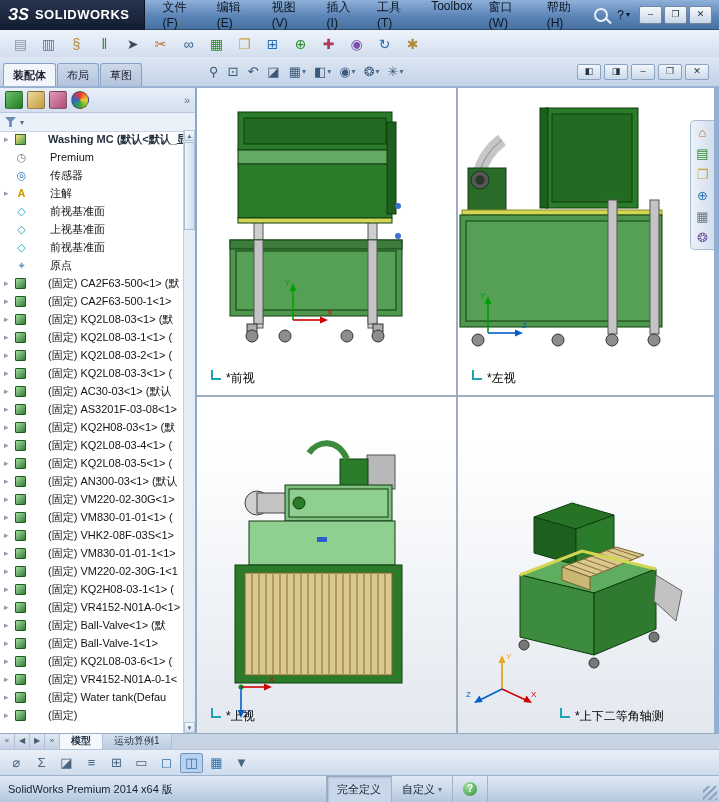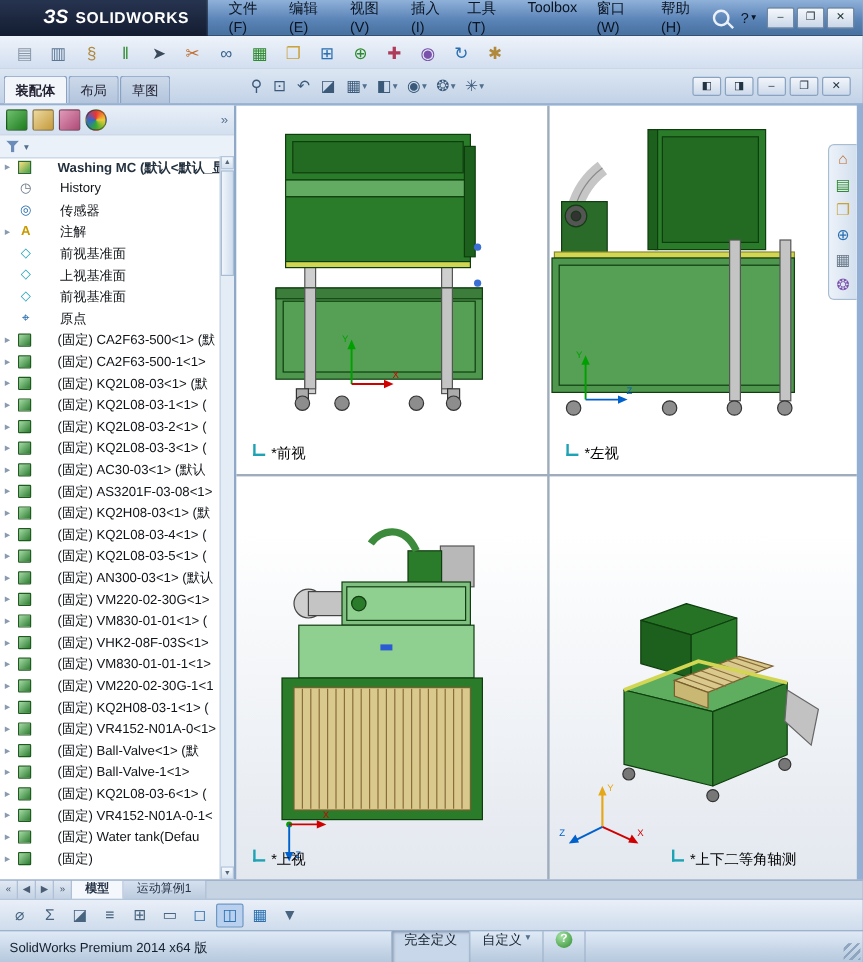--- a/index.html
+++ b/index.html
@@ -6,21 +6,21 @@
   body{width:719px;height:802px;position:relative;overflow:hidden;
        font-family:"Liberation Sans","DejaVu Sans",sans-serif;background:#93afd3;}
   .window{position:absolute;inset:0;}
 
   
   #titlebar{position:absolute;left:0;top:0;width:719px;height:30px;
     background:linear-gradient(#8fb1d9,#5c85b8 55%,#47719f);border-bottom:1px solid #2f5077;
     display:flex;align-items:center;box-sizing:border-box;}
   .logo{height:30px;background:linear-gradient(#273450,#131c30);display:flex;align-items:center;
     padding:0 14px 0 8px;gap:6px;border-right:1px solid #0c1220;}
-  .logo-3s{color:#fff;font-weight:bold;font-style:italic;font-size:16px;margin-left:28px;}
+  .logo-3s{color:#fff;font-weight:bold;font-style:italic;font-size:16px;}
   .logo-brand{color:#fff;font-weight:bold;font-size:13px;letter-spacing:.5px;}
   .menubar{display:flex;margin-left:10px;}
   .menu-item{padding:4px 8px;font-size:12px;color:#0a1422;cursor:default;}
   .tb-right{margin-left:auto;display:flex;align-items:center;gap:9px;padding-right:7px;}
   .mag{width:10px;height:10px;border:2px solid #eaf1fa;border-radius:50%;position:relative;}
   .mag::after{content:"";position:absolute;width:7px;height:2px;background:#eaf1fa;
     transform:rotate(45deg);right:-6px;bottom:-2px;}
   .help-dd{font-size:12px;color:#0a1422;display:flex;align-items:center;gap:2px;}
   .help-dd .dd{font-size:8px;}
   .winbtns{display:flex;gap:2px;}
@@ -119,21 +119,21 @@
     background:linear-gradient(#e9eff8,#cfdcec);border-top:1px solid #b6c6da;
     display:flex;align-items:center;gap:2px;padding-left:5px;box-sizing:border-box;}
   .b3btn{width:23px;height:20px;display:flex;align-items:center;justify-content:center;
     font-size:13px;border-radius:2px;}
   .b3btn.active{background:#b9d1ee;border:1px solid #6f97c4;box-sizing:border-box;}
 
   #statusbar{position:absolute;left:0;top:775px;width:719px;height:27px;
     background:linear-gradient(#e0eaf6,#b5c8dd);border-top:1px solid #9db2cc;
     display:flex;align-items:center;font-size:11px;color:#16202e;box-sizing:border-box;}
   .sb-left{padding-left:8px;}
-  .sb-seg{border-left:1px solid #9fb3ca;padding:0 10px;height:100%;display:flex;align-items:flex-start;gap:3px;}
+  .sb-seg{border-left:1px solid #9fb3ca;padding:0 10px;height:100%;display:flex;align-items:center;gap:3px;}
   .sb-seg.sunken{background:#c8d7e9;box-shadow:inset 1px 1px 2px rgba(60,80,110,.45);}
   .sb-seg .dd{font-size:8px;color:#51708f;}
   .help-bubble{width:14px;height:14px;border-radius:50%;color:#fff;font-size:10px;font-weight:bold;
     text-align:center;line-height:14px;background:radial-gradient(circle at 35% 30%,#a6e4a6,#2e8b2e);}
   .sb-spacer{width:62px;height:100%;border-left:1px solid #9fb3ca;}
   .grip{width:14px;height:14px;margin:auto 2px 2px auto;
     background:repeating-linear-gradient(135deg,transparent 0 3px,#8fa6c0 3px 5px);}
 </style>
 </head>
 <body>
@@ -290,21 +290,21 @@
 
     <div class="tree">
       <div class="trow">
         <span class="texp">▸</span>
         <span class="tico root"></span>
         <span class="tlabel root">Washing MC (默认&lt;默认_显示</span>
       </div>
       <div class="trow">
         <span class="texp"></span>
         <span class="gico" style="color:#6a7a8a">◷</span>
-        <span class="tlabel">History</span>
+        <span class="tlabel">Premium</span>
       </div>
       <div class="trow">
         <span class="texp"></span>
         <span class="gico" style="color:#2a6fb0">◎</span>
         <span class="tlabel">传感器</span>
       </div>
       <div class="trow">
         <span class="texp">▸</span>
         <span class="gico" style="color:#c99a00;font-weight:bold">A</span>
         <span class="tlabel">注解</span>

